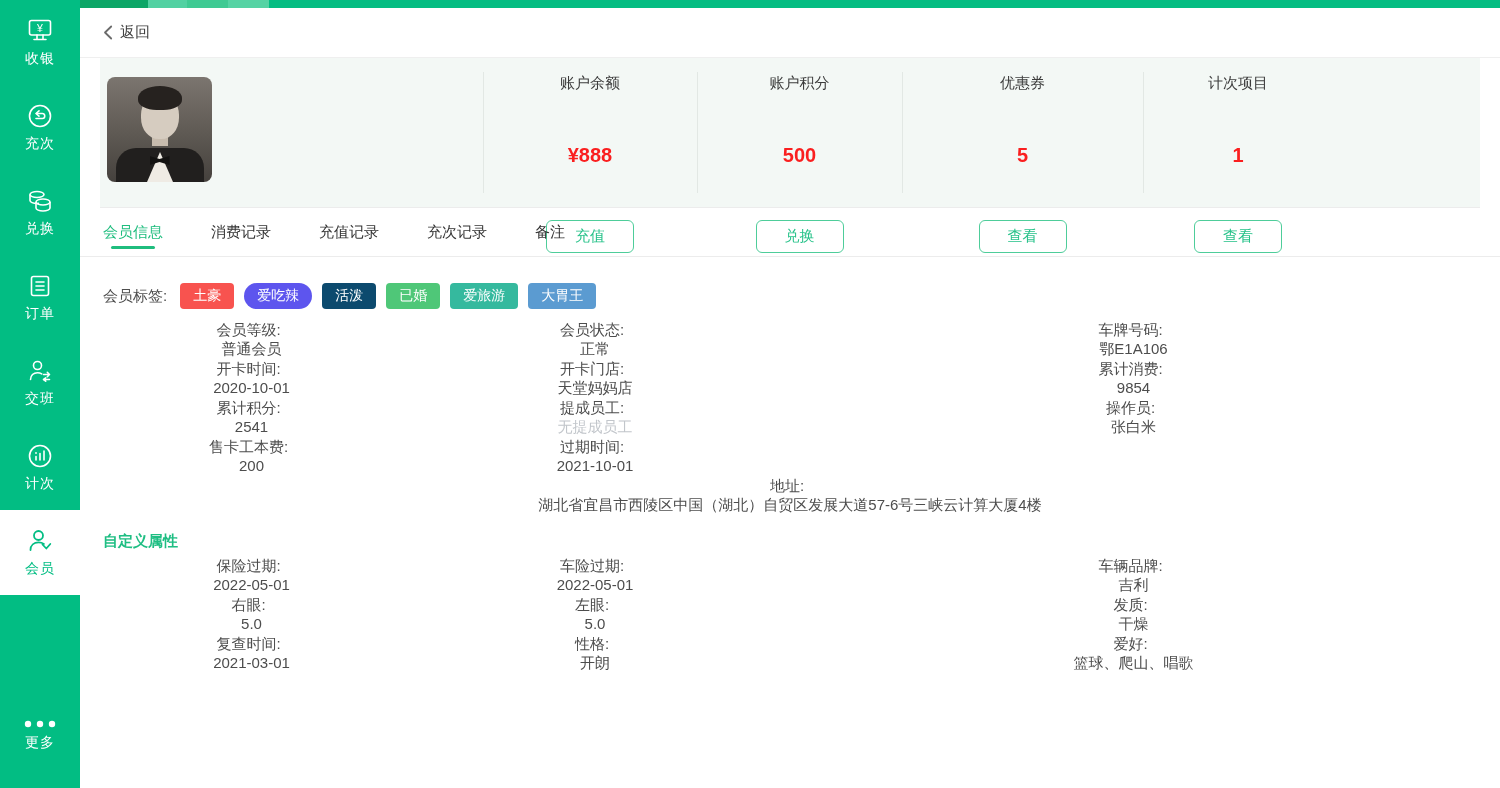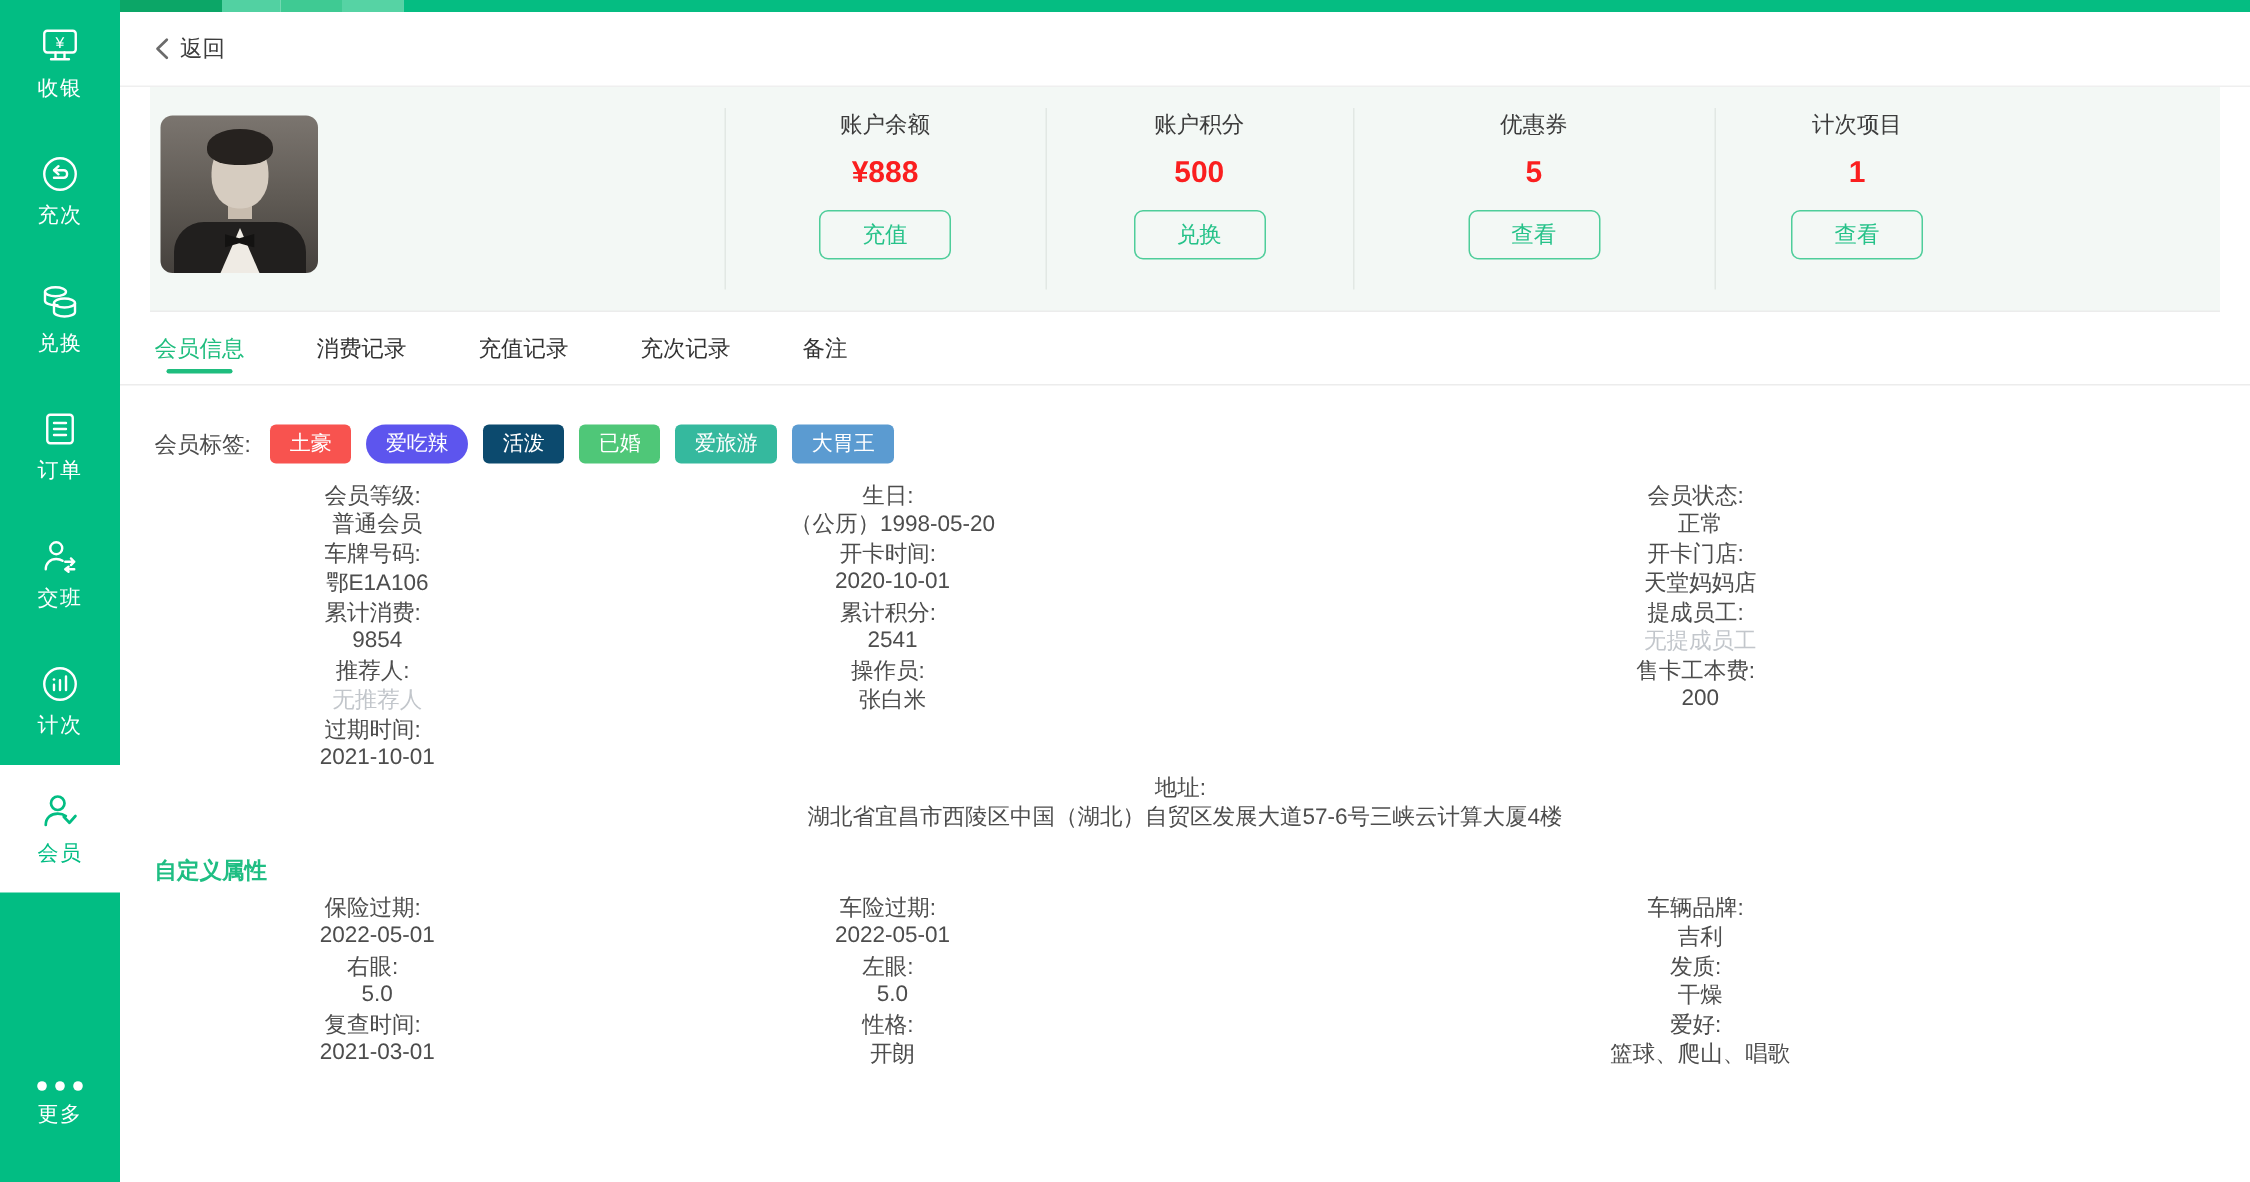--- a/index.html
+++ b/index.html
@@ -50,21 +50,21 @@
                     background:#131211;
                     clip-path:polygon(0 0,50% 32%,100% 0,100% 100%,50% 68%,0 100%); }
   .profile-info { padding:9px 0 0 20px; }
   .member-name { font-size:18px; font-weight:bold; color:#2e2e2e; display:inline-block; }
   .member-gender { font-size:15px; color:#333; margin-left:9px; }
   .card-line { margin-top:12px; font-size:14px; color:#6b6b6b; }
   .card-line .lab { margin-right:5px; }
   .phone-line { margin-top:11px; display:flex; align-items:center; gap:7px; font-size:15px; color:#1ec189; }
   .phone-line svg { display:block; }
 
-  .stat { display:flex; flex-direction:column; align-items:center; padding-top:16px; position:relative; }
+  .stat { display:flex; flex-direction:column; align-items:center; padding-top:16px; position:relative;gap:40px; }
   .stat.s1 { width:214px; } .stat.s2 { width:205px; } .stat.s3 { width:241px; } .stat.s4 { width:190px; }
   .stat::before { content:""; position:absolute; left:0; top:14px; bottom:14px; width:1px; background:#e2e8e4; }
   .stat-label { font-size:15px; color:#3c3c3c; }
   .stat-value { margin-top:11px; font-size:20px; font-weight:bold; color:#fa1f1f; }
   .stat-btn { margin-top:13px; min-width:88px; padding:6px 26px; background:transparent;
               border:1px solid #4ecd9a; border-radius:6px; color:#26c289; font-size:15px;
               font-family:"Liberation Sans", sans-serif; cursor:pointer; }
   .card-filler { flex:1; }
 
   
@@ -253,24 +253,20 @@
         <span class="tag" style="background-color: rgb(53, 185, 158);">爱旅游</span>
         <span class="tag" style="background-color: rgb(91, 155, 209);">大胃王</span>
       </div>
 
       <div class="grid">
         <div class="cell">
             <span class="flabel">会员等级:</span>
             <span class="fvalue">普通会员</span>
           </div>
         <div class="cell">
-            <span class="flabel">生日:</span>
-            <span class="fvalue">（公历）1998-05-20</span>
-          </div>
-        <div class="cell">
             <span class="flabel">会员状态:</span>
             <span class="fvalue">正常</span>
           </div>
         <div class="cell">
             <span class="flabel">车牌号码:</span>
             <span class="fvalue">鄂E1A106</span>
           </div>
         <div class="cell">
             <span class="flabel">开卡时间:</span>
             <span class="fvalue">2020-10-01</span>
@@ -283,24 +279,20 @@
             <span class="flabel">累计消费:</span>
             <span class="fvalue">9854</span>
           </div>
         <div class="cell">
             <span class="flabel">累计积分:</span>
             <span class="fvalue">2541</span>
           </div>
         <div class="cell">
             <span class="flabel">提成员工:</span>
             <span class="fvalue muted">无提成员工</span>
-          </div>
-        <div class="cell">
-            <span class="flabel">推荐人:</span>
-            <span class="fvalue muted">无推荐人</span>
           </div>
         <div class="cell">
             <span class="flabel">操作员:</span>
             <span class="fvalue">张白米</span>
           </div>
         <div class="cell">
             <span class="flabel">售卡工本费:</span>
             <span class="fvalue">200</span>
           </div>
         <div class="cell">

